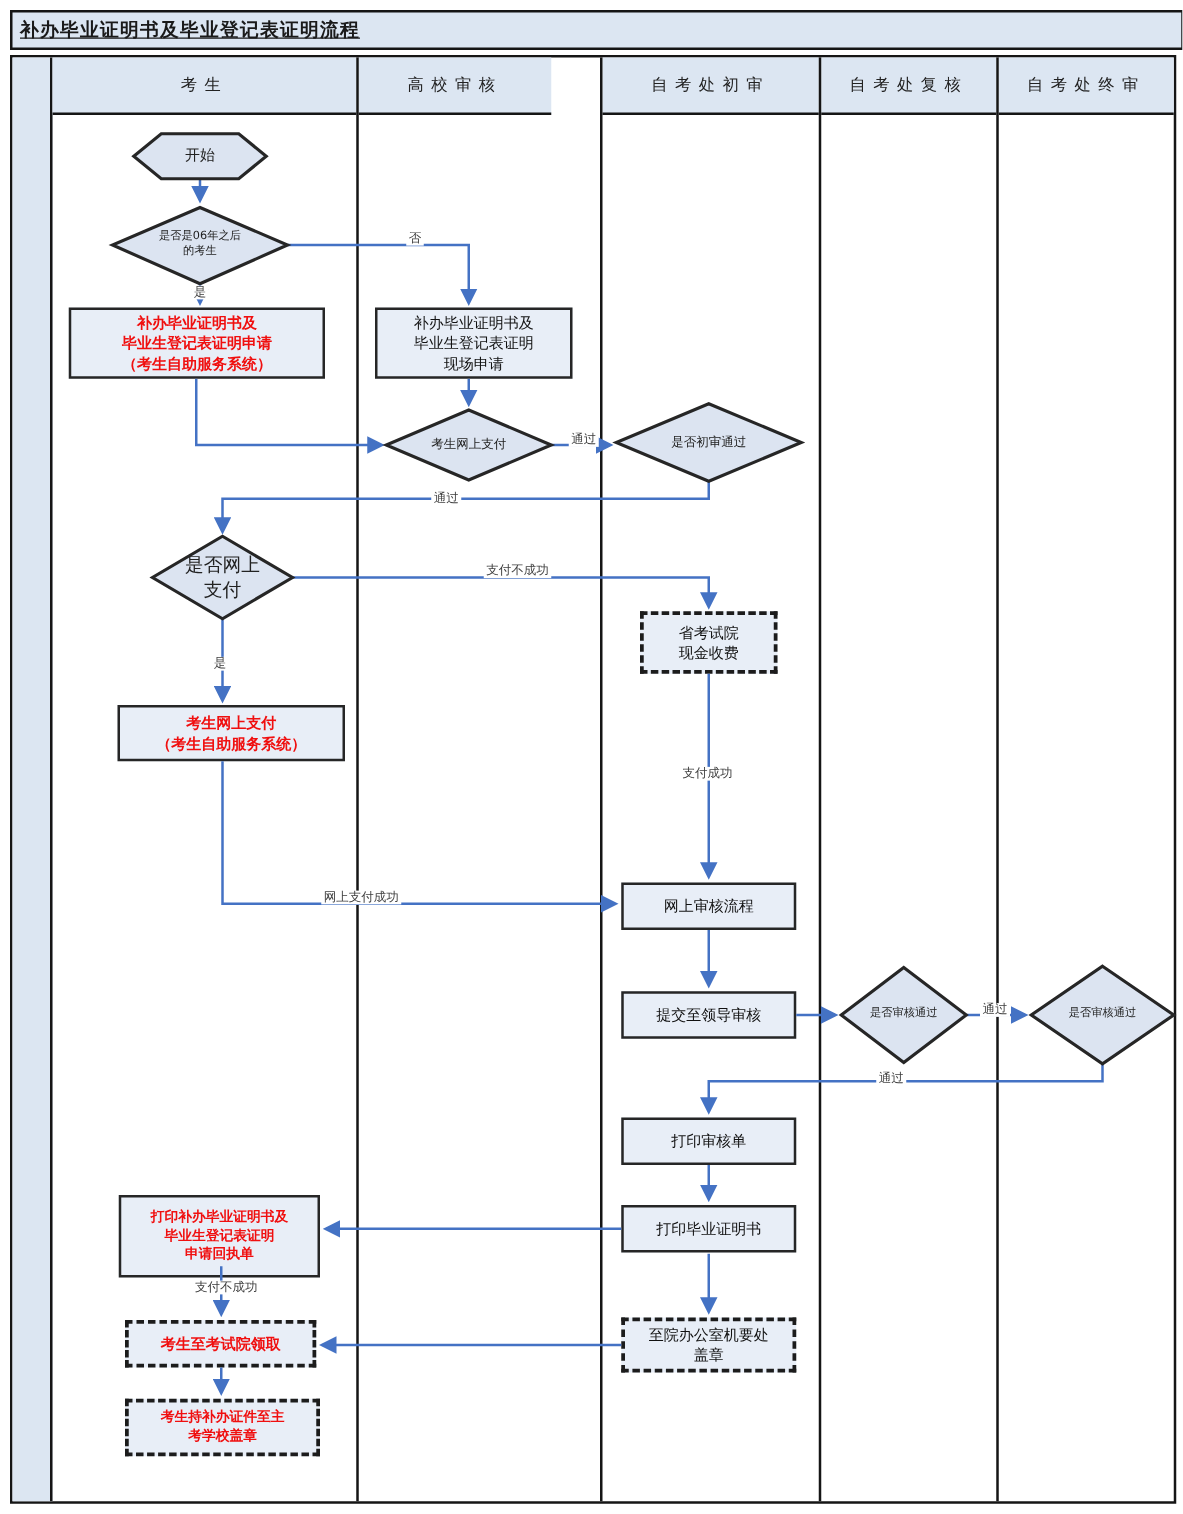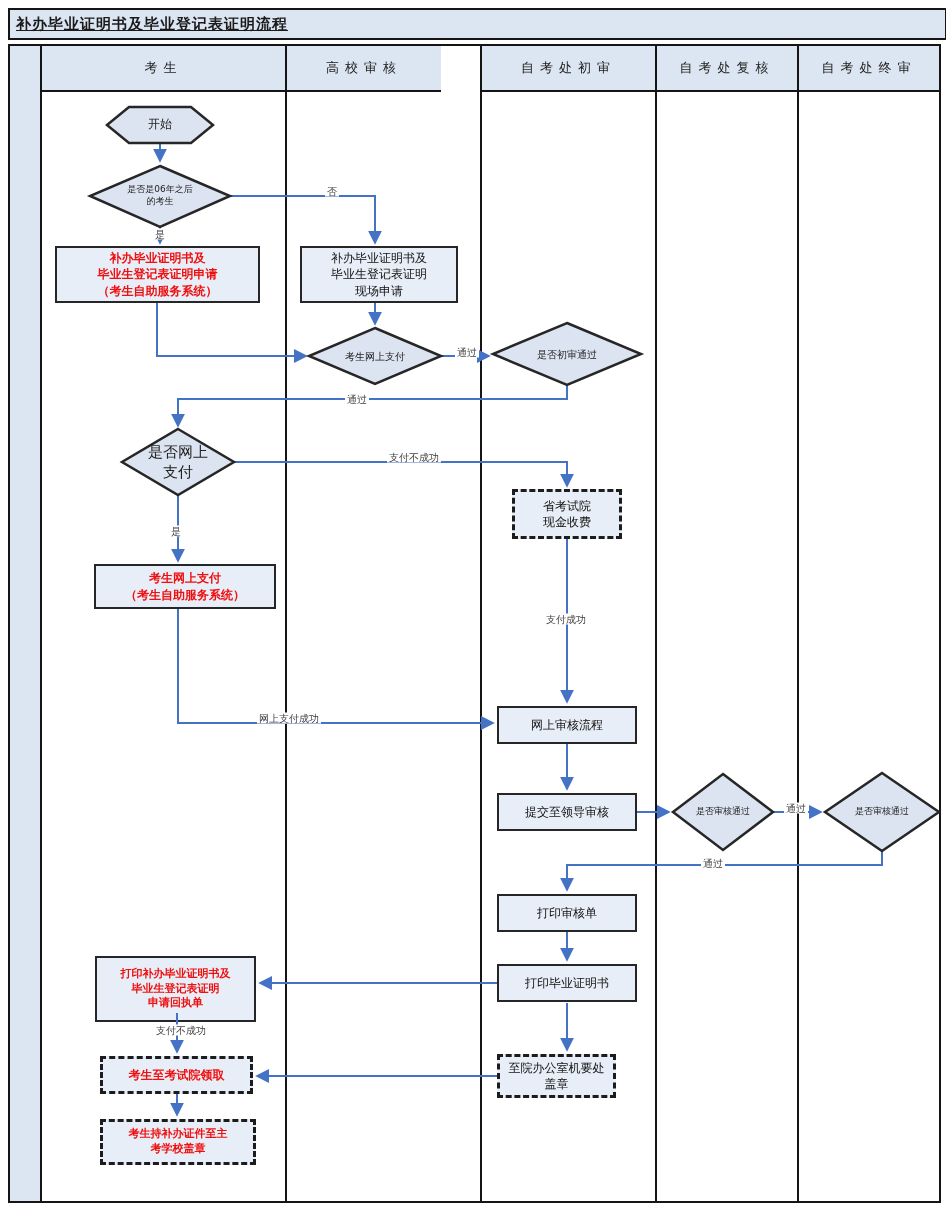--- a/index.html
+++ b/index.html
@@ -77,21 +77,21 @@
 毕业生登记表证明
 申请回执单</span>
     </div>
   <div class="node dashed red" style="left:100px;top:1056px;width:153px;height:38px;">
       <span class="label">考生至考试院领取</span>
     </div>
   <div class="node dashed red" style="left:100px;top:1119px;width:156px;height:46px;">
       <span class="label" style="font-size:11px;">考生持补办证件至主
 考学校盖章</span>
     </div>
-  <div class="node dashed" style="left:497px;top:1054px;width:119px;height:44px;">
+  <div class="node dashed" style="left:497px;top:1054px;width:140px;height:44px;">
       <span class="label">至院办公室机要处
 盖章</span>
     </div>
 
   <svg class="overlay" width="946" height="1211" viewBox="0 0 946 1211" xmlns="http://www.w3.org/2000/svg">
     <defs>
       <marker id="arr" viewBox="0 0 10 10" refX="8" refY="5" markerWidth="7" markerHeight="7" orient="auto-start-reverse">
         <path d="M0,0 L10,5 L0,10 z" fill="#4472c4"></path>
       </marker>
     </defs>

